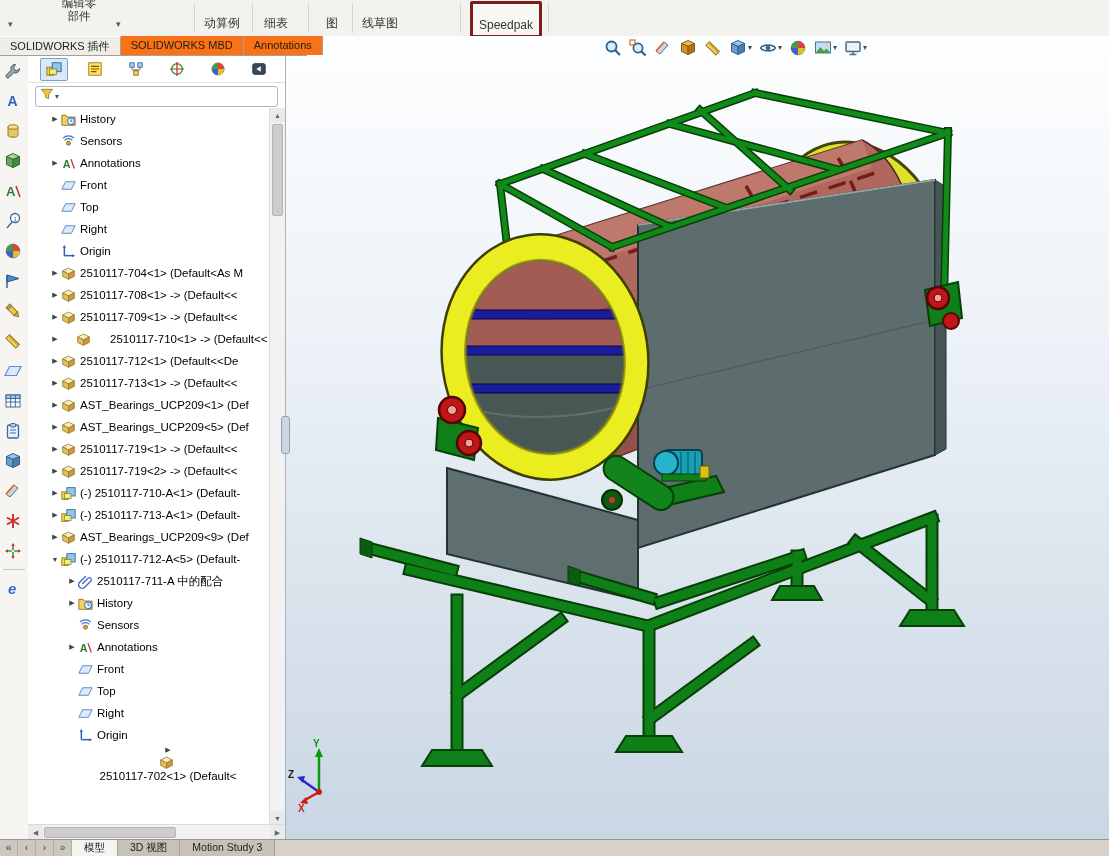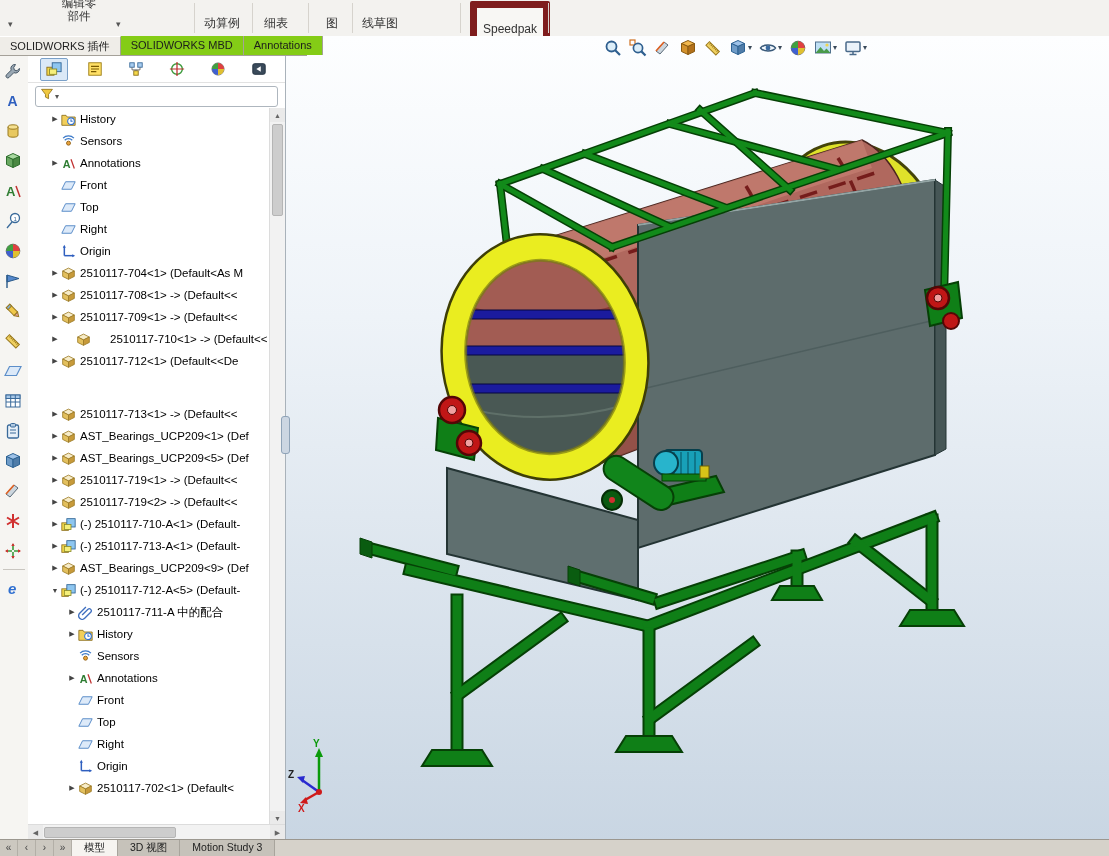--- a/index.html
+++ b/index.html
@@ -7,28 +7,28 @@
        font-family:"Liberation Sans","DejaVu Sans",sans-serif;color:#222;
        -webkit-font-smoothing:antialiased;}
   
   #ribbon{position:absolute;left:0;top:0;width:1109px;height:36px;background:#f3f2ef;
           border-bottom:1px solid #c4c1bb;}
   .rb-caret{position:absolute;bottom:7px;font-size:9px;color:#555;}
   #rb-move{position:absolute;left:44px;top:-3px;width:70px;text-align:center;font-size:11.5px;
            line-height:13px;color:#333;}
   .rb-label{position:absolute;bottom:4px;font-size:12px;color:#333;white-space:nowrap;}
   .rb-divider{position:absolute;top:3px;bottom:3px;width:1px;background:#d6d3cd;}
-  #rb-speedpak{position:absolute;left:470px;top:1px;width:66px;height:31px;border:7px solid #7f1d1d;
+  #rb-speedpak{position:absolute;left:470px;top:1px;width:66px;height:31px;border:3px solid #7f1d1d;
                background:#f8f7f4;border-radius:2px;}
   #rb-speedpak .rb-label{position:absolute;left:0;right:0;bottom:3px;text-align:center;}
   
   #addin-tabs{position:absolute;left:0;top:36px;width:307px;height:19px;background:#cfccc5;
               border-bottom:1px solid #a5a199;display:flex;z-index:6;}
   .addin-tab{padding:0 10px;font-size:11px;line-height:18px;color:#1c1c1c;border-right:1px solid #a5a199;
-             background:#84cc16;cursor:default;white-space:nowrap;}
+             background:#f97316;cursor:default;white-space:nowrap;}
   .addin-tab.active{background:#efede8;border-top:1px solid #fff;}
   
   #viewport{position:absolute;left:285px;top:36px;width:824px;height:804px;
             background:linear-gradient(180deg,#fdfeff 0%,#eef3f8 35%,#c9d6e3 100%);}
   #model-svg{position:absolute;left:0;top:0;}
   
   #viewbar{position:absolute;left:318px;top:2px;height:19px;display:flex;align-items:center;gap:5px;z-index:5;}
   .vb-btn{display:flex;align-items:center;height:19px;padding:0 1px;border-radius:2px;cursor:default;}
   .vb-caret{font-size:8px;color:#3a4a5a;margin-left:1px;}
   
@@ -636,21 +636,21 @@
           <span class="tcaret">▶</span>
           <span class="ticon">
             <svg width="15" height="15" viewBox="0 0 18 18" aria-hidden="true">
               <polygon points="2,6 9,2.5 16,6 9,9.5" fill="#f7ecc8" stroke="#9c7c28"></polygon>
               <polygon points="2,6 9,9.5 9,16 2,12.5" fill="#e3c05e" stroke="#9c7c28"></polygon>
               <polygon points="16,6 9,9.5 9,16 16,12.5" fill="#c79a3a" stroke="#9c7c28"></polygon>
             </svg>
           </span>
           <span class="tlabel">2510117-712&lt;1&gt; (Default&lt;&lt;De</span>
         </div>
-        <div class="trow" style="padding-left: 21px; margin-top: 31px;">
+        <div class="trow" style="padding-left: 21px;">
           <span class="tcaret">▶</span>
           <span class="ticon">
             <svg width="15" height="15" viewBox="0 0 18 18" aria-hidden="true">
               <polygon points="2,6 9,2.5 16,6 9,9.5" fill="#f7ecc8" stroke="#9c7c28"></polygon>
               <polygon points="2,6 9,9.5 9,16 2,12.5" fill="#e3c05e" stroke="#9c7c28"></polygon>
               <polygon points="16,6 9,9.5 9,16 16,12.5" fill="#c79a3a" stroke="#9c7c28"></polygon>
             </svg>
           </span>
           <span class="tlabel">2510117-713&lt;1&gt; -&gt; (Default&lt;&lt;</span>
         </div>
@@ -814,21 +814,21 @@
           <span class="ticon">
             <svg width="15" height="15" viewBox="0 0 18 18" aria-hidden="true">
               <line x1="4" y1="14" x2="15" y2="14" stroke="#2f5fbf" stroke-width="1.8"></line>
               <line x1="4" y1="14" x2="4" y2="3" stroke="#2f5fbf" stroke-width="1.8"></line>
               <polygon points="17,14 13.5,12.2 13.5,15.8" fill="#2f5fbf"></polygon>
               <polygon points="4,1 2.2,4.5 5.8,4.5" fill="#2f5fbf"></polygon>
             </svg>
           </span>
           <span class="tlabel">Origin</span>
         </div>
-        <div class="trow" style="padding-left: 38px;">
+        <div class="trow" style="padding-left: 38px; flex-direction: column;">
           <span class="tcaret">▶</span>
           <span class="ticon">
             <svg width="15" height="15" viewBox="0 0 18 18" aria-hidden="true">
               <polygon points="2,6 9,2.5 16,6 9,9.5" fill="#f7ecc8" stroke="#9c7c28"></polygon>
               <polygon points="2,6 9,9.5 9,16 2,12.5" fill="#e3c05e" stroke="#9c7c28"></polygon>
               <polygon points="16,6 9,9.5 9,16 16,12.5" fill="#c79a3a" stroke="#9c7c28"></polygon>
             </svg>
           </span>
           <span class="tlabel">2510117-702&lt;1&gt; (Default&lt;</span>
         </div>

